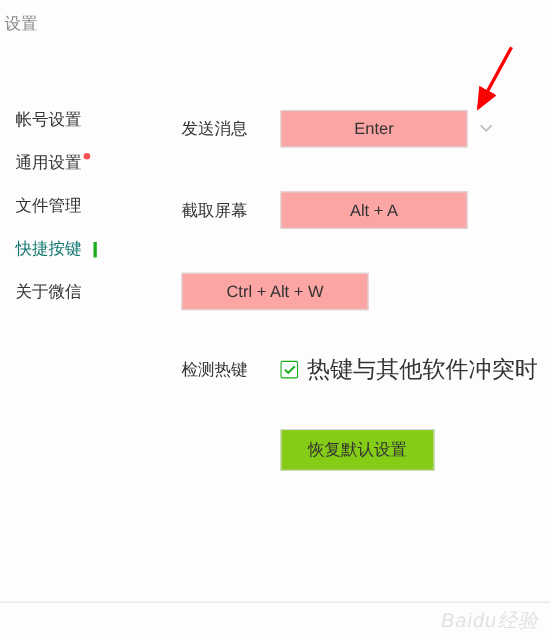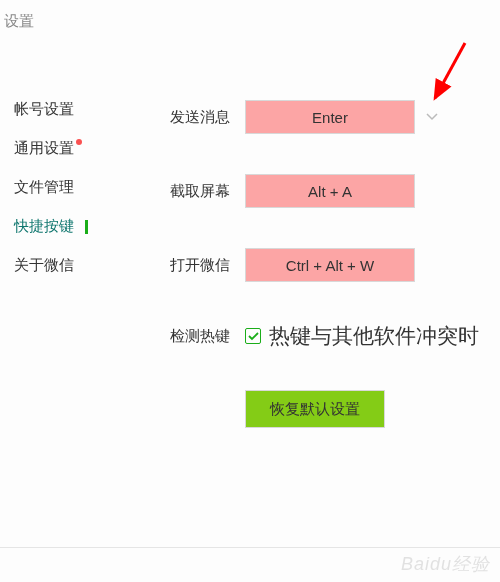--- a/index.html
+++ b/index.html
@@ -47,24 +47,23 @@
     .sidebar-item .bar {
       position: absolute;
       top: 3px;
       right: -14px;
       width: 3px;
       height: 14px;
       background: #1aad19;
     }
     .content {
       position: absolute;
-      left: 155px;
+      left: 165px;
       top: 100px;
       right: 0;
-      text-align: center;
     }
     .row {
       display: flex;
       align-items: center;
       margin-bottom: 40px;
     }
     .row-label {
       width: 90px;
       color: #333;
       font-size: 15px;
@@ -190,21 +189,20 @@
       </div>
     </div>
   </div>
 
   <div class="row">
     <div class="row-label">截取屏幕</div>
     <div class="hotkey-box">Alt + A</div>
   </div>
 
   <div class="row">
-    <div class="row-label">打开微信</div>
     <div class="hotkey-box">Ctrl + Alt + W</div>
   </div>
 
   <div class="row">
     <div class="row-label">检测热键</div>
     <div class="check-row">
       <div class="checkbox">
         <svg width="11" height="9" viewBox="0 0 11 9" fill="none">
             <path d="M1 4l3 3 6-6" stroke-width="1.8"></path>
           </svg>

